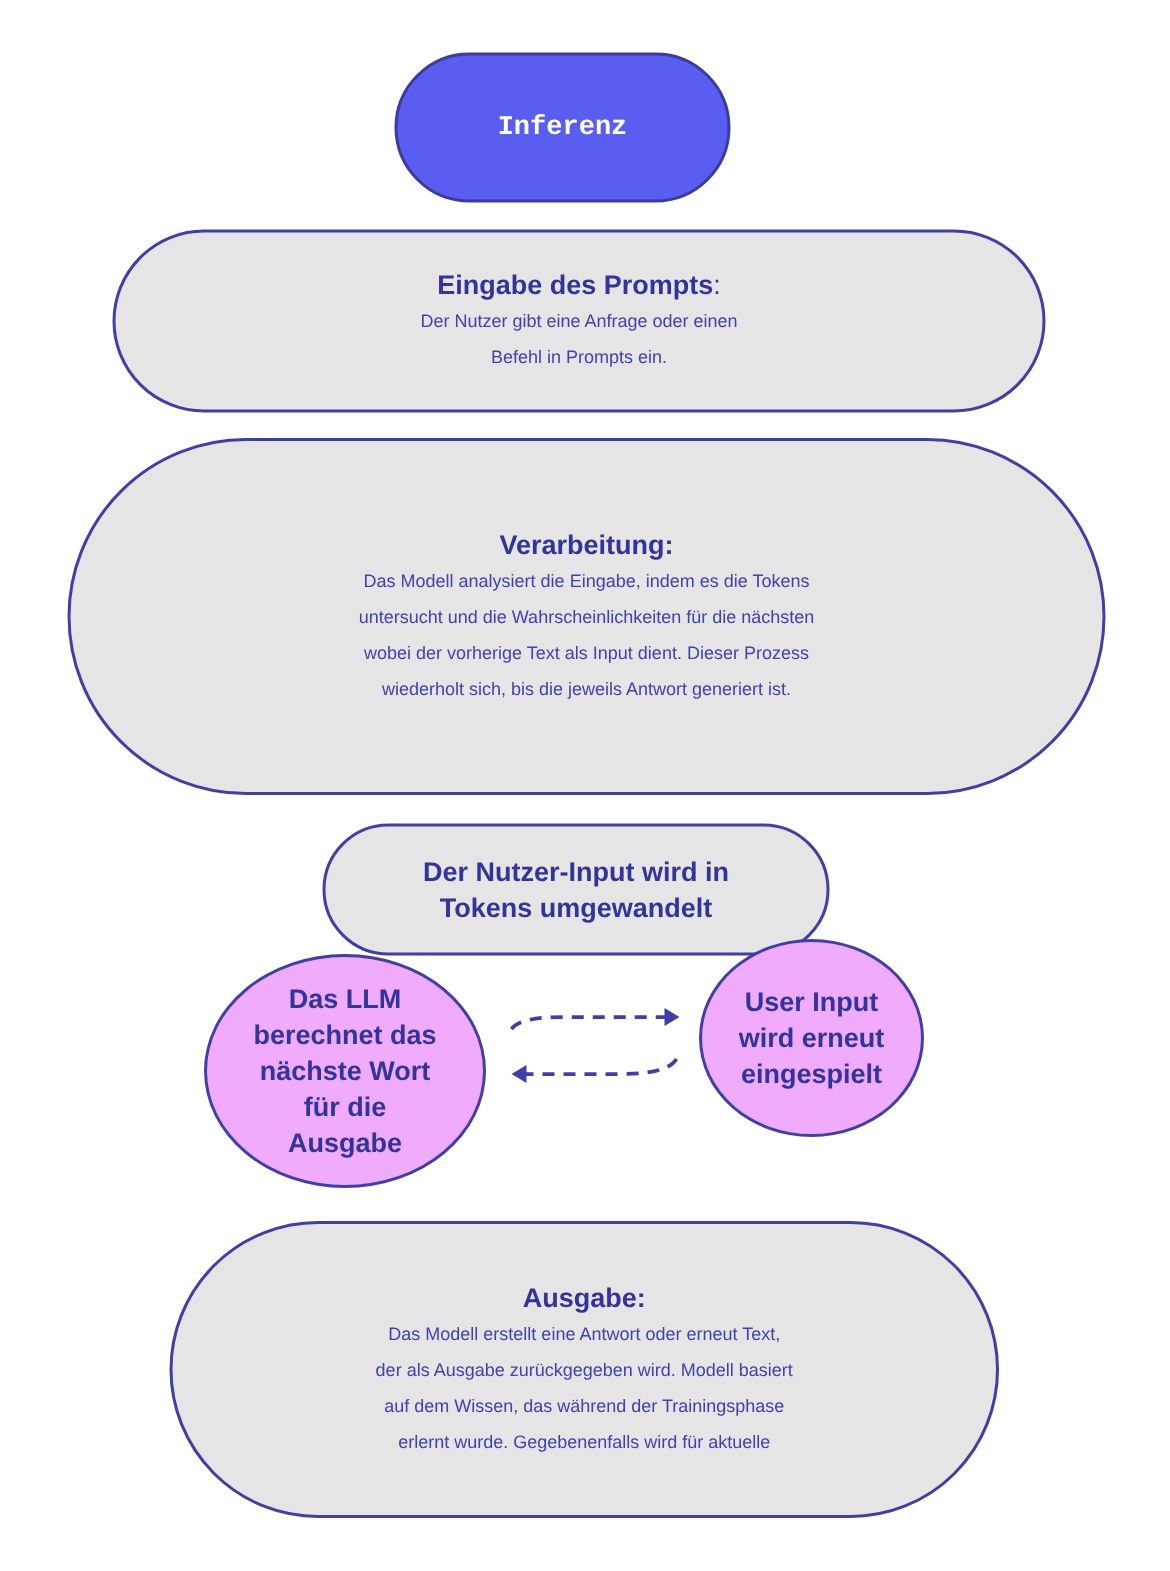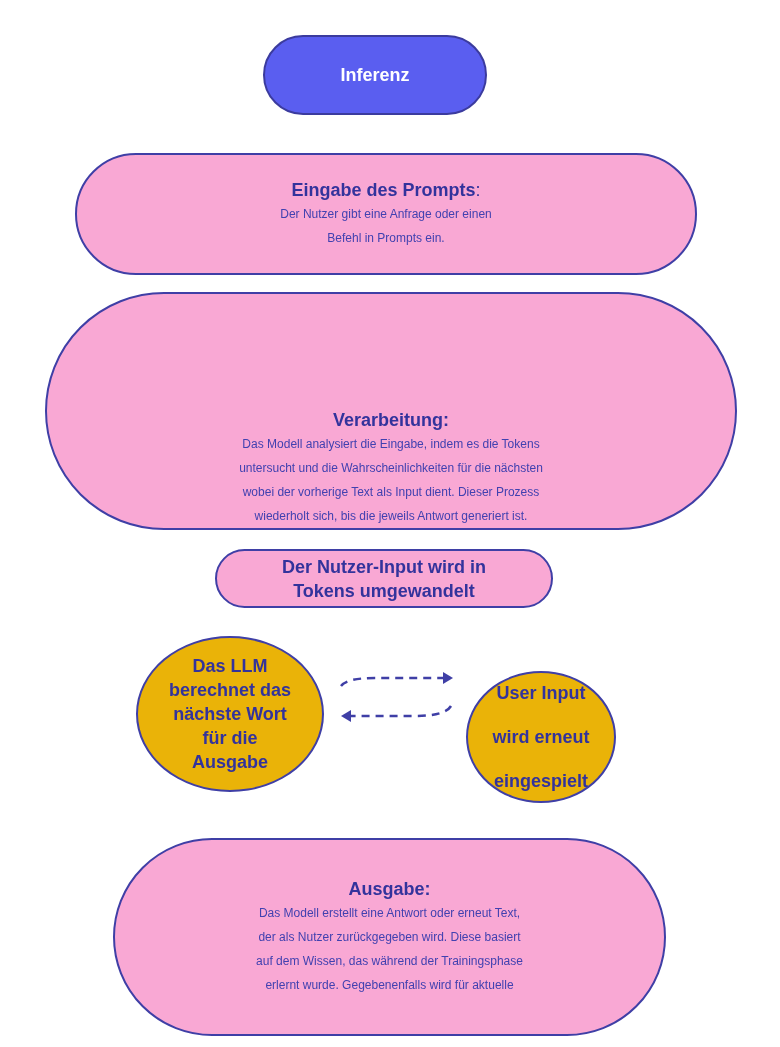--- a/index.html
+++ b/index.html
@@ -1,52 +1,52 @@
 <!DOCTYPE html>
 <html><head>
   <meta charset="utf-8">
   <style>
     html, body { margin: 0; padding: 0; background: #ffffff; }
     body { width: 780px; height: 1047px; position: relative; overflow: hidden;
            font-family: "Liberation Sans", "DejaVu Sans", sans-serif; color: #3a3aa8; }
     .shape { position: absolute; box-sizing: border-box; display: flex; flex-direction: column;
              align-items: center; justify-content: center; text-align: center; }
-    .pill { border: 2.5px solid #3f3fa6; border-radius: 999px; background: #f9a8d4; }
+    .pill { border: 2.5px solid #3f3fa6; border-radius: 999px; background: #e5e5e5; }
     .filled { background: #5a5ef0; border: 2px solid #3b3b9e; border-radius: 999px; color: #fff; }
-    .oval { border: 2.5px solid #3f3fa6; border-radius: 50%; background: #eab308; }
+    .oval { border: 2.5px solid #3f3fa6; border-radius: 50%; background: #f0abfc; }
     .title { font-weight: bold; font-size: 18px; line-height: 24px; color: #33339c; }
     .body-text { font-size: 12px; line-height: 24px; color: #4141b0; }
     .bold-block { font-weight: bold; font-size: 18px; line-height: 24px; color: #33339c; }
     .inline-colon { font-weight: normal; }
     svg.arrows { position: absolute; left: 335px; top: 668px; }
   </style>
 </head>
 <body>
 
-<div class="shape filled" style="left:263px; top:35px; width:224px; height:80px;">
+<div class="shape filled" style="left:263px; top:35px; width:224px; height:100px;font-family:Liberation Mono, monospace;">
   <span class="title" style="color:#fff;">Inferenz</span>
 </div>
 
 <div class="shape pill" style="left:75px; top:153px; width:622px; height:122px;">
   <div class="title">
     <span>Eingabe des Prompts</span><span class="inline-colon">:</span>
   </div>
   <div class="body-text">Der Nutzer gibt eine Anfrage oder einen</div>
   <div class="body-text">Befehl in Prompts ein.</div>
 </div>
 
-<div class="shape pill" style="left:45px; top:292px; width:692px; height:238px; border-radius:120px;justify-content:flex-end;">
+<div class="shape pill" style="left:45px; top:292px; width:692px; height:238px; border-radius:120px;">
   <div class="title">Verarbeitung:</div>
   <div class="body-text">Das Modell analysiert die Eingabe, indem es die Tokens</div>
   <div class="body-text">untersucht und die Wahrscheinlichkeiten für die nächsten</div>
   <div class="body-text">wobei der vorherige Text als Input dient. Dieser Prozess</div>
   <div class="body-text">wiederholt sich, bis die jeweils Antwort generiert ist.</div>
 </div>
 
-<div class="shape pill" style="left:215px; top:549px; width:338px; height:59px;">
+<div class="shape pill" style="left:215px; top:549px; width:338px; height:88px;">
   <div class="bold-block">Der Nutzer-Input wird in</div>
   <div class="bold-block">Tokens umgewandelt</div>
 </div>
 
 <div class="shape oval" style="left:136px; top:636px; width:188px; height:156px;">
   <div class="bold-block">Das LLM</div>
   <div class="bold-block">berechnet das</div>
   <div class="bold-block">nächste Wort</div>
   <div class="bold-block">für die</div>
   <div class="bold-block">Ausgabe</div>
@@ -56,25 +56,25 @@
   <g>
     <path d="M6 18 Q 12 10 40 10 L 110 10" fill="none" stroke="#3f3fa6" stroke-width="2.5" stroke-dasharray="8 6"></path>
     <path d="M108 4 L 118 10 L 108 16 Z" fill="#3f3fa6"></path>
   </g>
   <g>
     <path d="M116 38 Q 110 48 80 48 L 15 48" fill="none" stroke="#3f3fa6" stroke-width="2.5" stroke-dasharray="8 6"></path>
     <path d="M16 42 L 6 48 L 16 54 Z" fill="#3f3fa6"></path>
   </g>
 </svg>
 
-<div class="shape oval" style="left:466px; top:671px; width:150px; height:132px;gap:20px;">
+<div class="shape oval" style="left:466px; top:626px; width:150px; height:132px;">
   <div class="bold-block">User Input</div>
   <div class="bold-block">wird erneut</div>
   <div class="bold-block">eingespielt</div>
 </div>
 
-<div class="shape pill" style="left:113px; top:814px; width:553px; height:198px; border-radius:100px;margin-top:24px;">
+<div class="shape pill" style="left:113px; top:814px; width:553px; height:198px; border-radius:100px;">
   <div class="title">Ausgabe:</div>
   <div class="body-text">Das Modell erstellt eine Antwort oder erneut Text,</div>
-  <div class="body-text">der als Nutzer zurückgegeben wird. Diese basiert</div>
+  <div class="body-text">der als Ausgabe zurückgegeben wird. Modell basiert</div>
   <div class="body-text">auf dem Wissen, das während der Trainingsphase</div>
   <div class="body-text">erlernt wurde. Gegebenenfalls wird für aktuelle</div>
 </div>
 
 </body></html>

